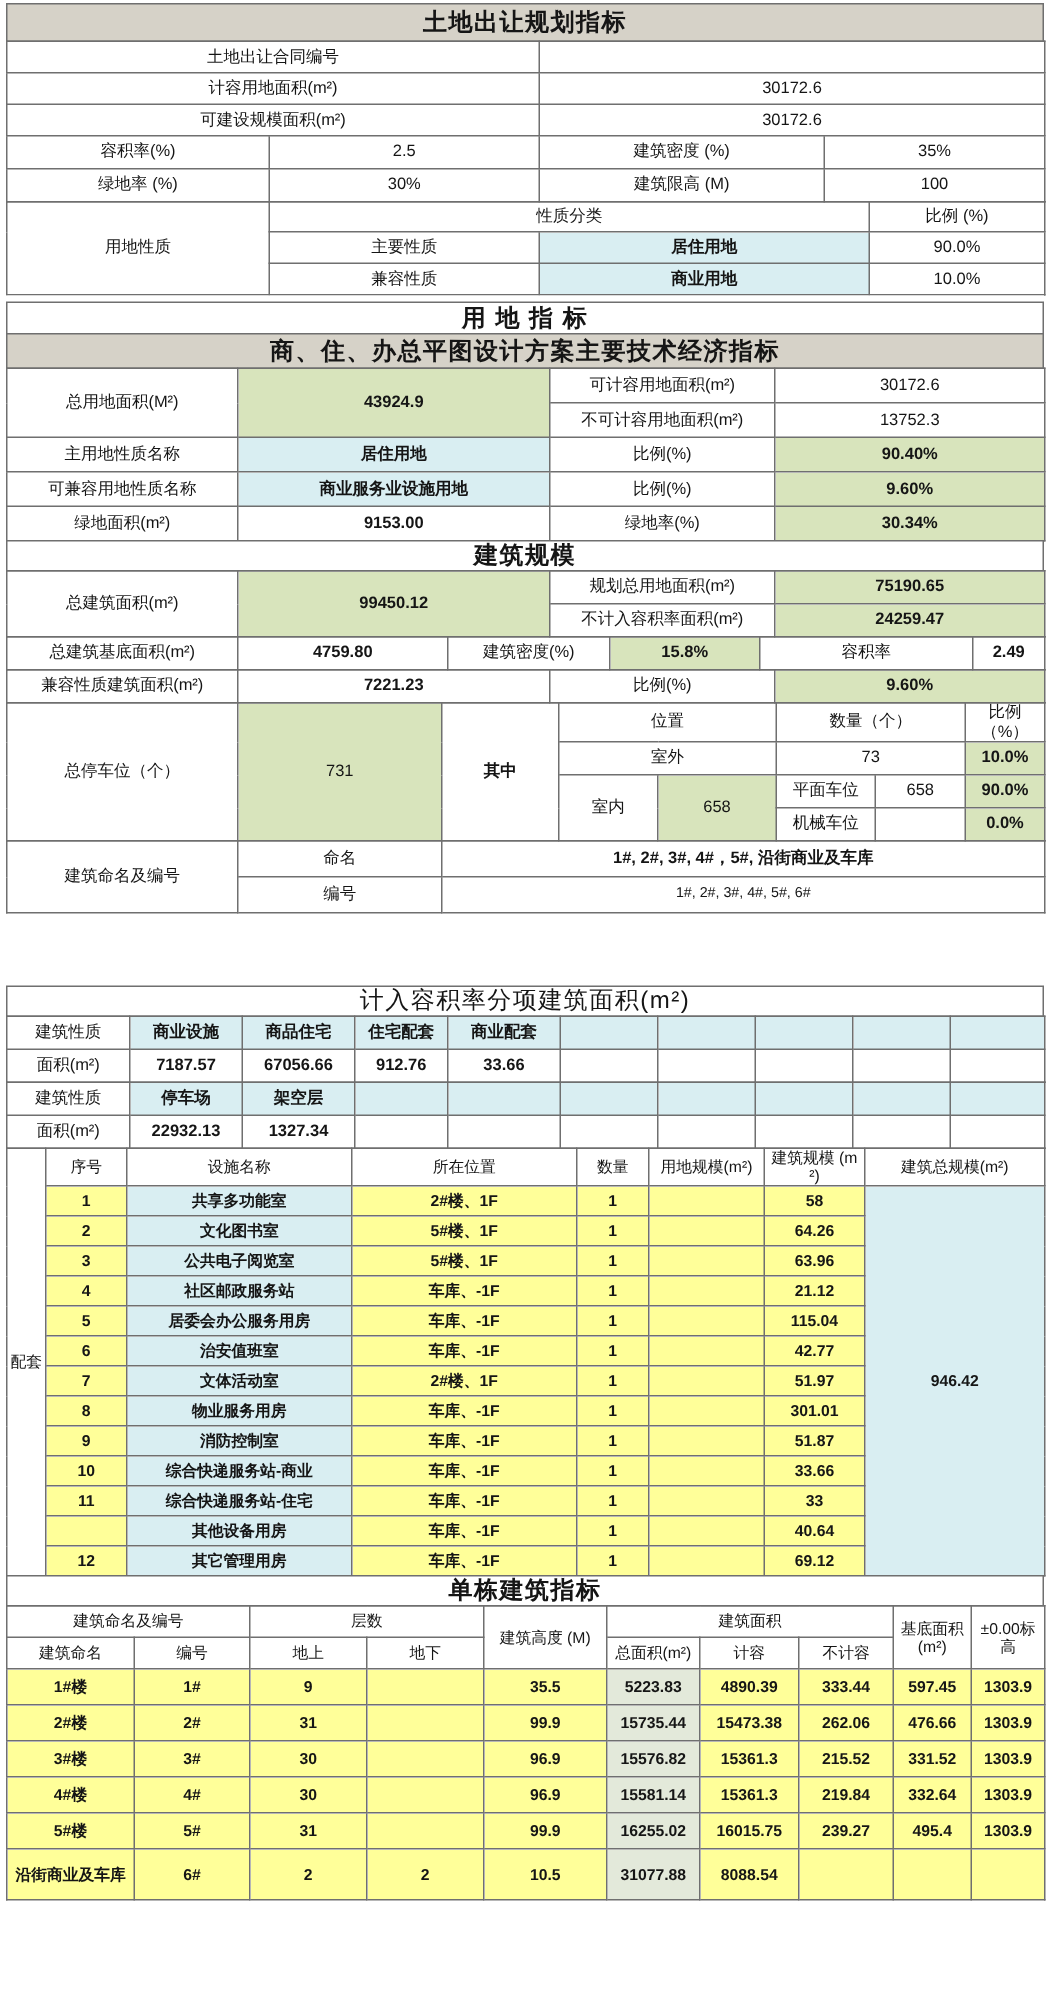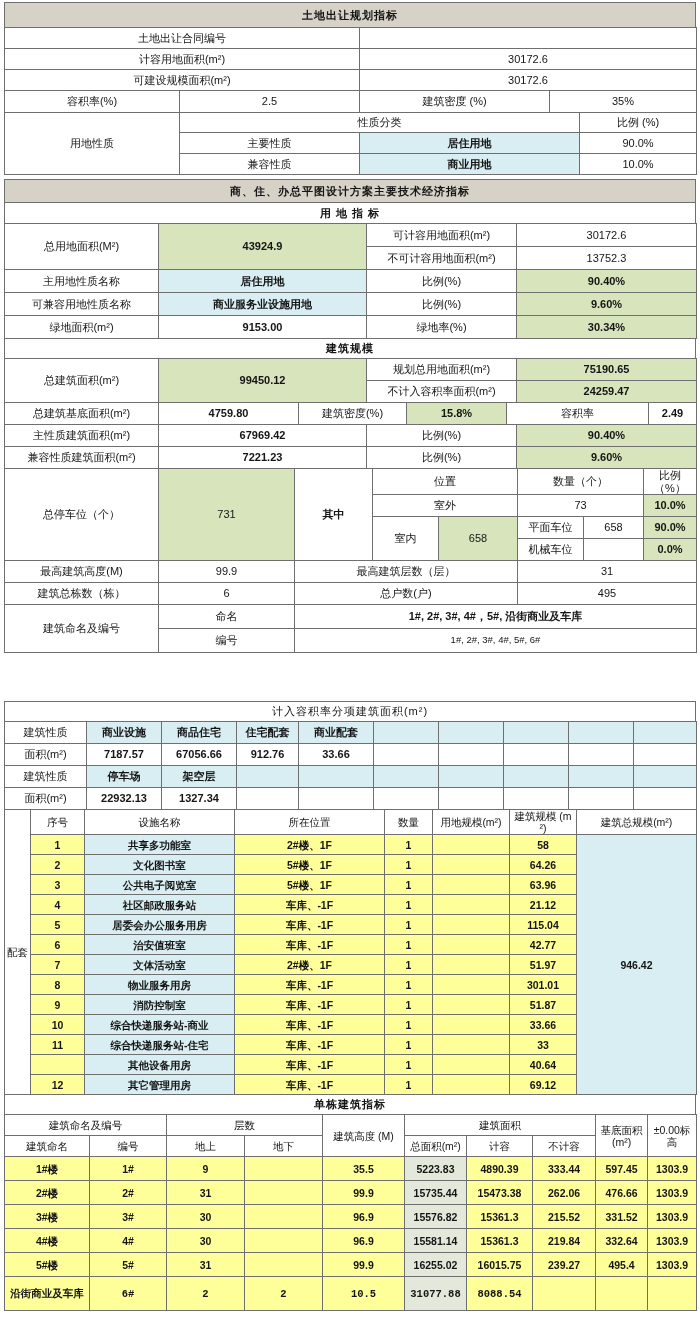--- a/index.html
+++ b/index.html
@@ -1,20 +1,20 @@
 <!DOCTYPE html>
 <html><head>
 <meta charset="utf-8">
 <style>
   html,body{margin:0;padding:0;background:#ffffff;}
   .page{position:relative;width:700px;height:1342px;background:#ffffff;overflow:hidden;
         font-family:"Liberation Sans","DejaVu Sans",sans-serif;color:#151515;}
   .wrap{margin:3px 4px 0 4px;width:692px;}
   .band{box-sizing:border-box;border:1px solid #6f6f6f;display:flex;align-items:center;justify-content:center;
-        font-size:11px;background:#ffffff;margin-top:-1px;letter-spacing:1px;}
+        font-size:16px;background:#ffffff;margin-top:-1px;letter-spacing:1px;}
   .band.grey{background:#d6d2c8;}
   .band.bold{font-weight:bold;}
   .gap{height:5px;border:none;background:#fff;}
   table{border-collapse:collapse;table-layout:fixed;width:692px;margin-top:-1px;}
   td{box-sizing:border-box;border:1px solid #6f6f6f;text-align:center;vertical-align:middle;
      padding:0 2px;font-size:11px;line-height:1.15;overflow:hidden;background:#ffffff;word-break:break-all;}
   table.fs10 td{font-size:10.5px;}
   td.b{background:#d9eef2;}
   td.g{background:#d8e4bc;}
   td.y{background:#ffff99;}
@@ -51,20 +51,26 @@
           <tr style="height: 21px;">
             <td colspan="2">可建设规模面积(m²)</td>
             <td colspan="2">30172.6</td>
           </tr>
           <tr style="height: 22px;">
             <td>容积率(%)</td>
             <td>2.5</td>
             <td>建筑密度 (%)</td>
             <td>35%</td>
           </tr>
+          <tr style="height: 22px;">
+            <td>绿地率 (%)</td>
+            <td>30%</td>
+            <td>建筑限高 (M)</td>
+            <td>100</td>
+          </tr>
         </tbody>
       </table>
       <table>
         <colgroup>
           <col style="width: 175px;">
           <col style="width: 180px;">
           <col style="width: 220px;">
           <col style="width: 117px;">
         </colgroup>
         <tbody>
@@ -79,22 +85,22 @@
             <td>90.0%</td>
           </tr>
           <tr style="height: 21px;">
             <td>兼容性质</td>
             <td class="b bd">商业用地</td>
             <td>10.0%</td>
           </tr>
         </tbody>
       </table>
       <div class="gap" style="height: 5px;"></div>
+      <div class="band bold" style="height: 22px;">用 地 指 标</div>
       <div class="band grey bold" style="height: 24px;">商、住、办总平图设计方案主要技术经济指标</div>
-      <div class="band bold" style="height: 22px;">用 地 指 标</div>
       <table>
         <colgroup>
           <col style="width: 154px;">
           <col style="width: 208px;">
           <col style="width: 150px;">
           <col style="width: 180px;">
         </colgroup>
         <tbody>
           <tr style="height: 23px;">
             <td rowspan="2">总用地面积(M²)</td>
@@ -168,26 +174,20 @@
         </tbody>
       </table>
       <table>
         <colgroup>
           <col style="width: 154px;">
           <col style="width: 208px;">
           <col style="width: 150px;">
           <col style="width: 180px;">
         </colgroup>
         <tbody>
-          <tr style="height: 22px;">
-            <td>主性质建筑面积(m²)</td>
-            <td class="bd">67969.42</td>
-            <td>比例(%)</td>
-            <td class="g bd">90.40%</td>
-          </tr>
           <tr style="height: 22px;">
             <td>兼容性质建筑面积(m²)</td>
             <td class="bd">7221.23</td>
             <td>比例(%)</td>
             <td class="g bd">9.60%</td>
           </tr>
         </tbody>
       </table>
       <table>
         <colgroup>
@@ -218,42 +218,20 @@
             <td rowspan="2">室内</td>
             <td rowspan="2" class="g">658</td>
             <td>平面车位</td>
             <td>658</td>
             <td class="g bd">90.0%</td>
           </tr>
           <tr style="height: 22px;">
             <td>机械车位</td>
             <td></td>
             <td class="g bd">0.0%</td>
-          </tr>
-        </tbody>
-      </table>
-      <table>
-        <colgroup>
-          <col style="width: 154px;">
-          <col style="width: 136px;">
-          <col style="width: 223px;">
-          <col style="width: 179px;">
-        </colgroup>
-        <tbody>
-          <tr style="height: 22px;">
-            <td>最高建筑高度(M)</td>
-            <td>99.9</td>
-            <td>最高建筑层数（层）</td>
-            <td>31</td>
-          </tr>
-          <tr style="height: 22px;">
-            <td>建筑总栋数（栋）</td>
-            <td>6</td>
-            <td>总户数(户)</td>
-            <td>495</td>
           </tr>
         </tbody>
       </table>
       <table>
         <colgroup>
           <col style="width: 154px;">
           <col style="width: 136px;">
           <col style="width: 402px;">
         </colgroup>
         <tbody>
@@ -563,21 +541,21 @@
             <td class="y bd">5#</td>
             <td class="y bd">31</td>
             <td class="y"></td>
             <td class="y bd">99.9</td>
             <td class="gg bd">16255.02</td>
             <td class="y bd">16015.75</td>
             <td class="y bd">239.27</td>
             <td class="y bd">495.4</td>
             <td class="y bd">1303.9</td>
           </tr>
-          <tr style="height: 34px; font-family: Liberation Mono, monospace;">
+          <tr style="height: 34px;">
             <td class="y bd">沿街商业及车库</td>
             <td class="y bd">6#</td>
             <td class="y bd">2</td>
             <td class="y bd">2</td>
             <td class="y bd">10.5</td>
             <td class="gg bd">31077.88</td>
             <td class="y bd">8088.54</td>
             <td class="y"></td>
             <td class="y"></td>
             <td class="y"></td>

